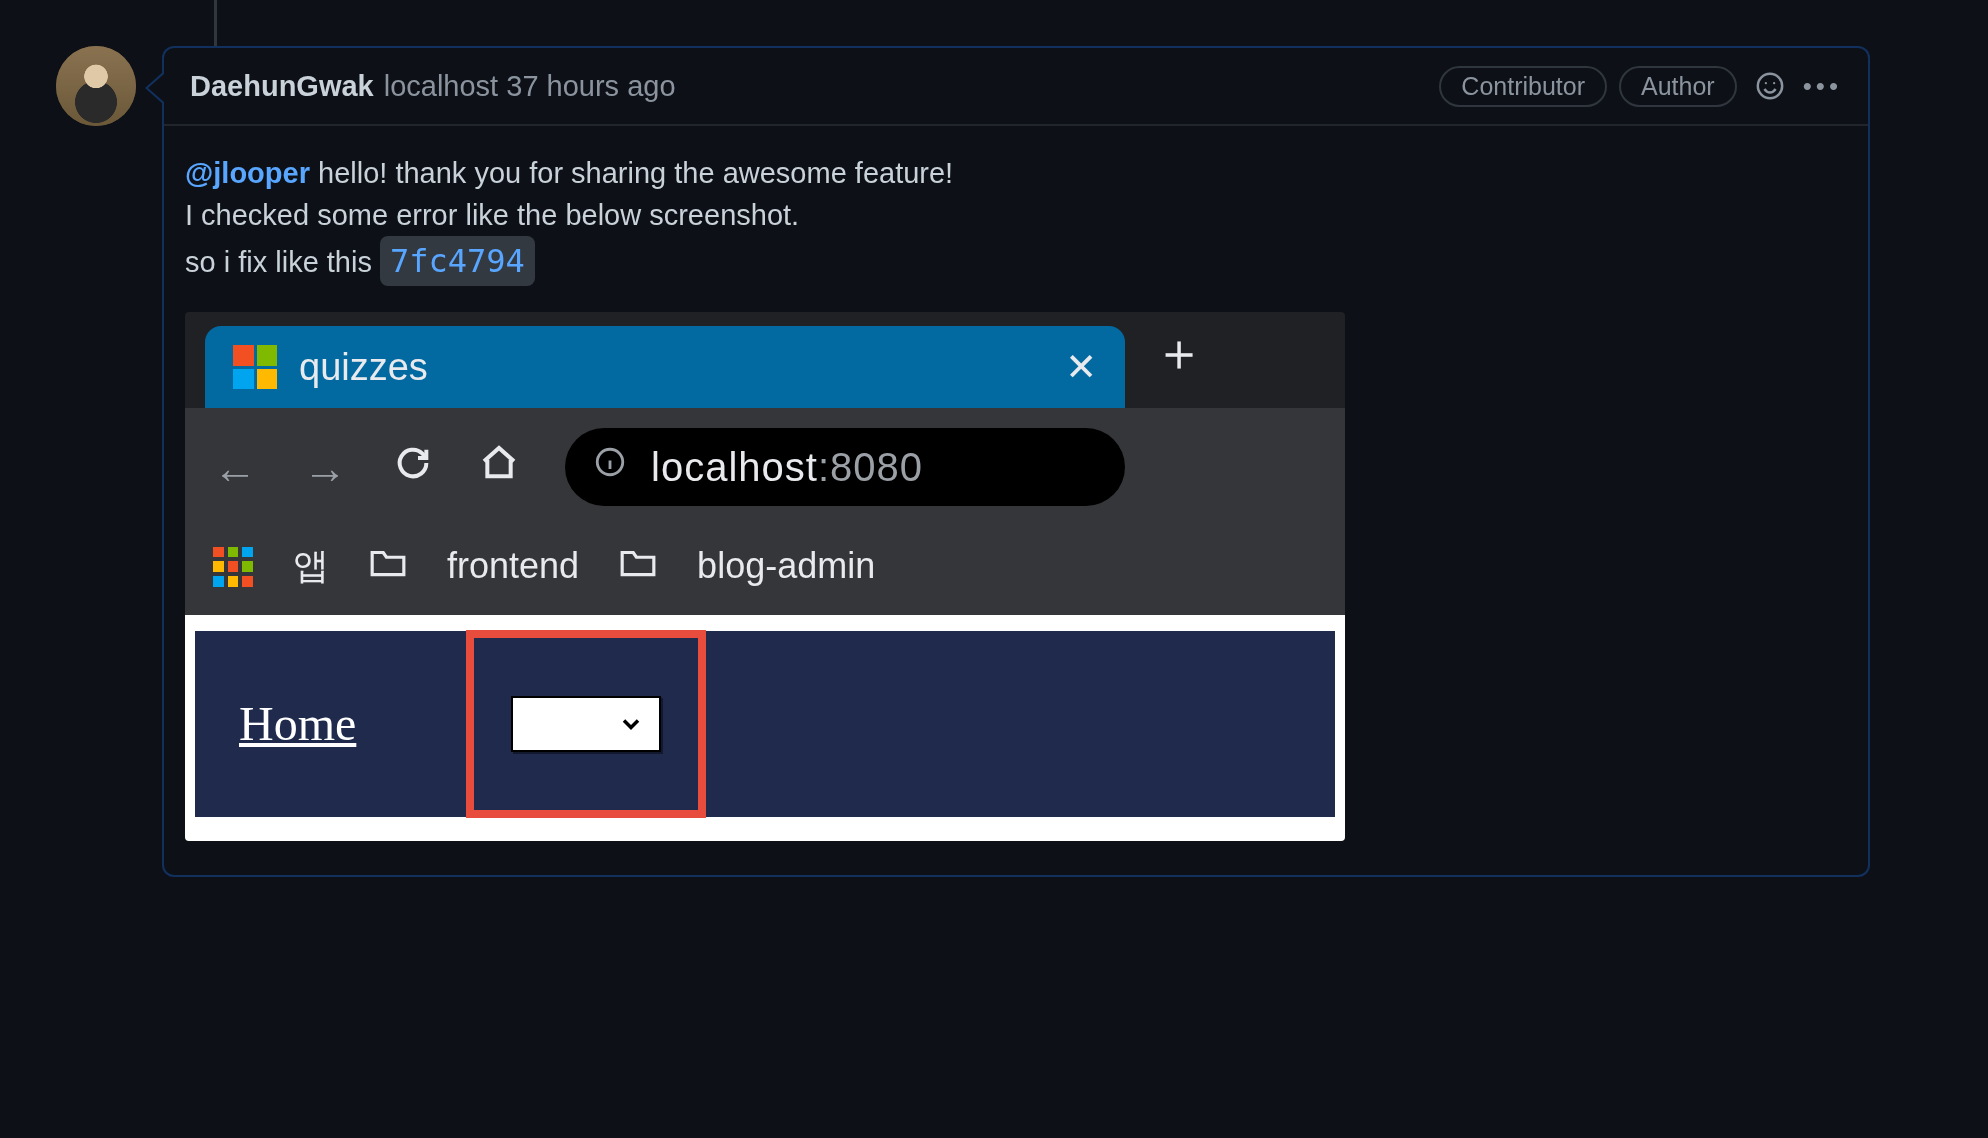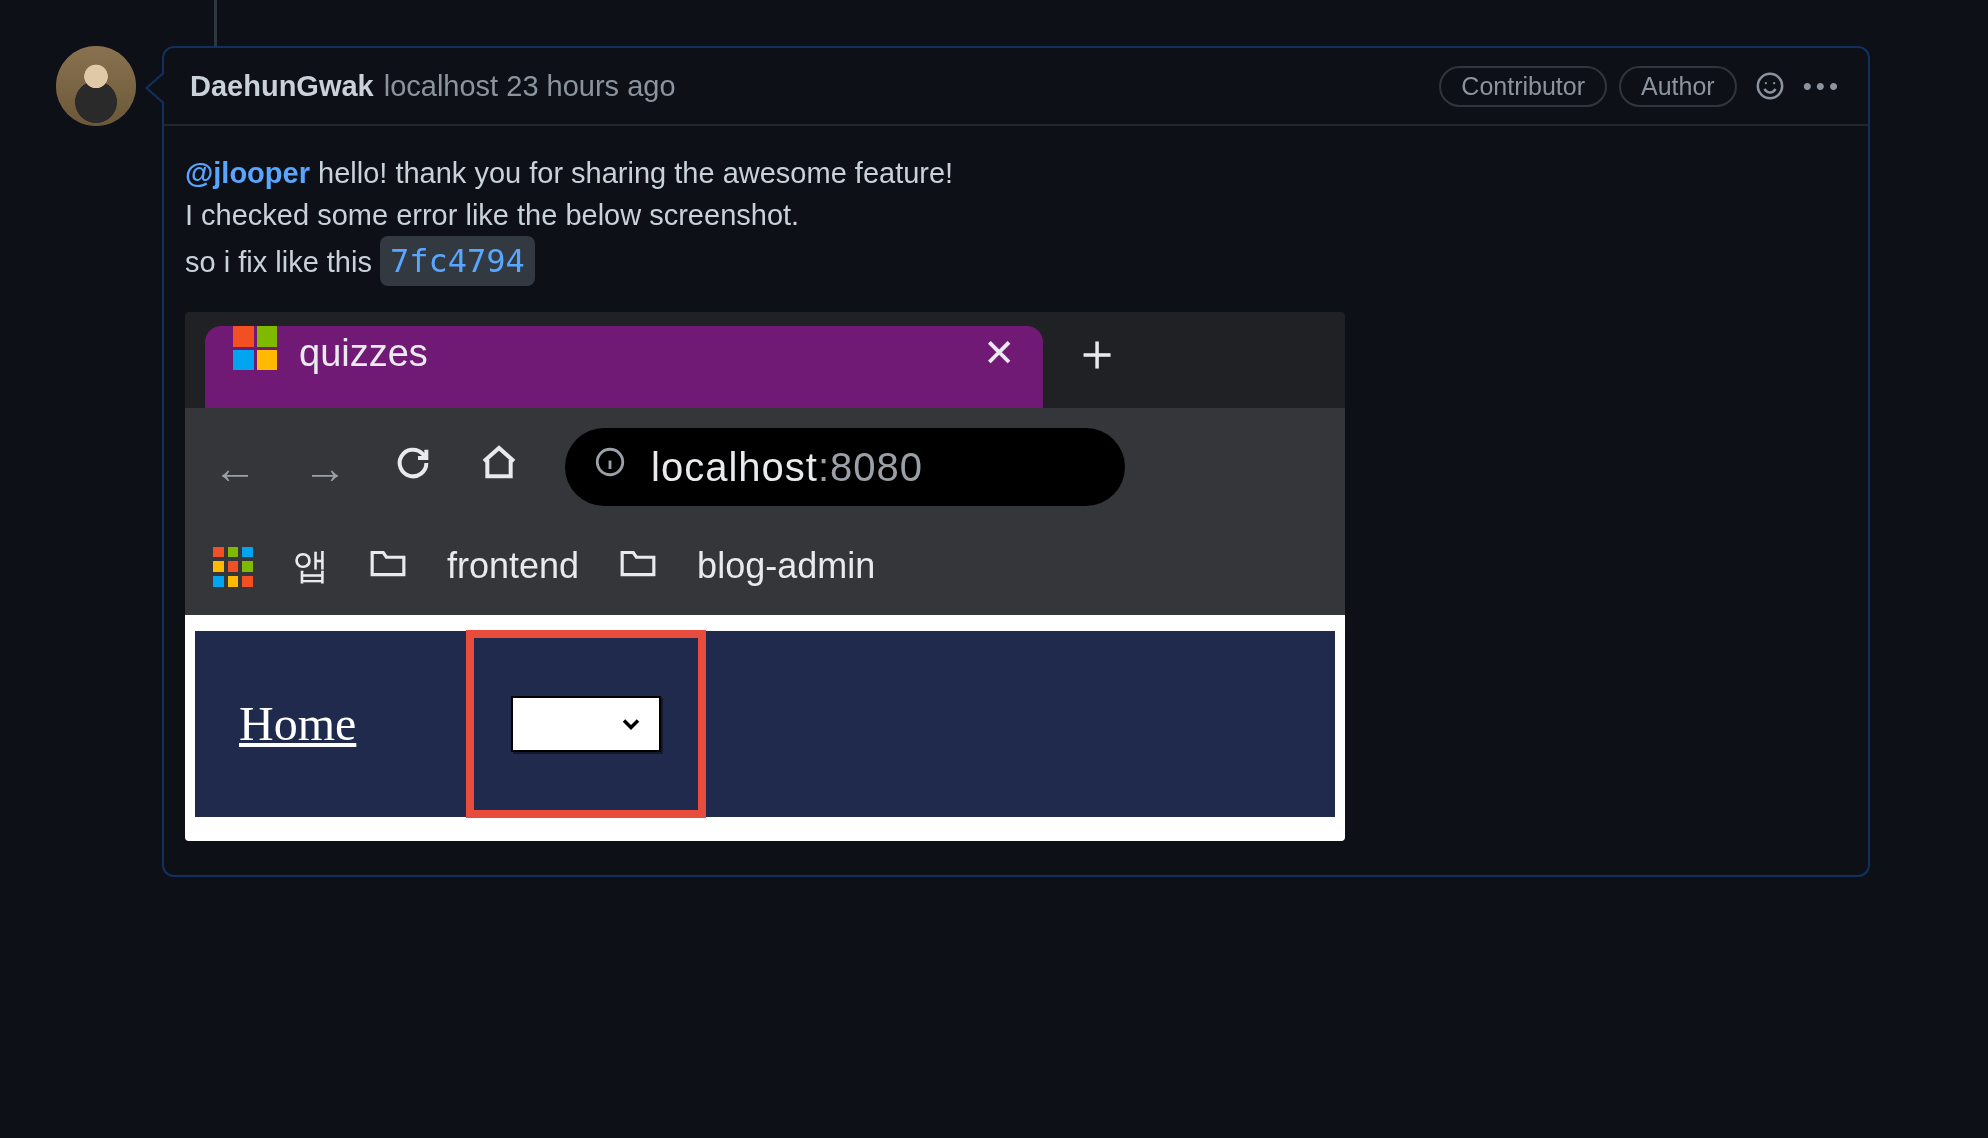--- a/index.html
+++ b/index.html
@@ -132,27 +132,28 @@
     overflow: hidden;
   }
   .tabbar {
     display:flex;
     align-items:flex-end;
     height: 96px;
     padding: 16px 20px 0 20px;
     gap: 28px;
   }
   .tab {
-    background:#701a75;
+    background:#0369a1;
     border-radius: 16px 16px 0 0;
     height: 82px;
     display:flex;
+    align-items:center;
     padding: 0 28px;
     gap: 22px;
-    width: 838px;
+    width: 920px;
   }
   .ms-logo {
     width: 44px; height: 44px;
     display:grid;
     grid-template-columns:1fr 1fr;
     grid-template-rows:1fr 1fr;
     gap:3px;
   }
   .ms-logo span:nth-child(1){background:#f25022;}
   .ms-logo span:nth-child(2){background:#7fba00;}
@@ -255,21 +256,21 @@
 <div class="comment-wrap">
 
   <div class="avatar"></div>
 
   <div class="comment-box">
     <div class="comment-header">
       <span class="author-link">DaehunGwak</span>
       <span class="comment-meta">
         <span>localhost</span>
         <span> </span>
-        <span>23 hours ago</span>
+        <span>37 hours ago</span>
       </span>
       <span class="spacer"></span>
       <span class="pill">Contributor</span>
       <span class="pill">Author</span>
       <span class="smiley-btn">
         <svg viewBox="0 0 16 16" fill="none" stroke="currentColor" stroke-width="1.3">
           <circle cx="8" cy="8" r="6.5"></circle>
           <circle cx="5.8" cy="6.5" r="0.6" fill="currentColor" stroke="none"></circle>
           <circle cx="10.2" cy="6.5" r="0.6" fill="currentColor" stroke="none"></circle>
           <path d="M5 9.6c.8 1.2 2 1.9 3 1.9s2.2-.7 3-1.9"></path>

